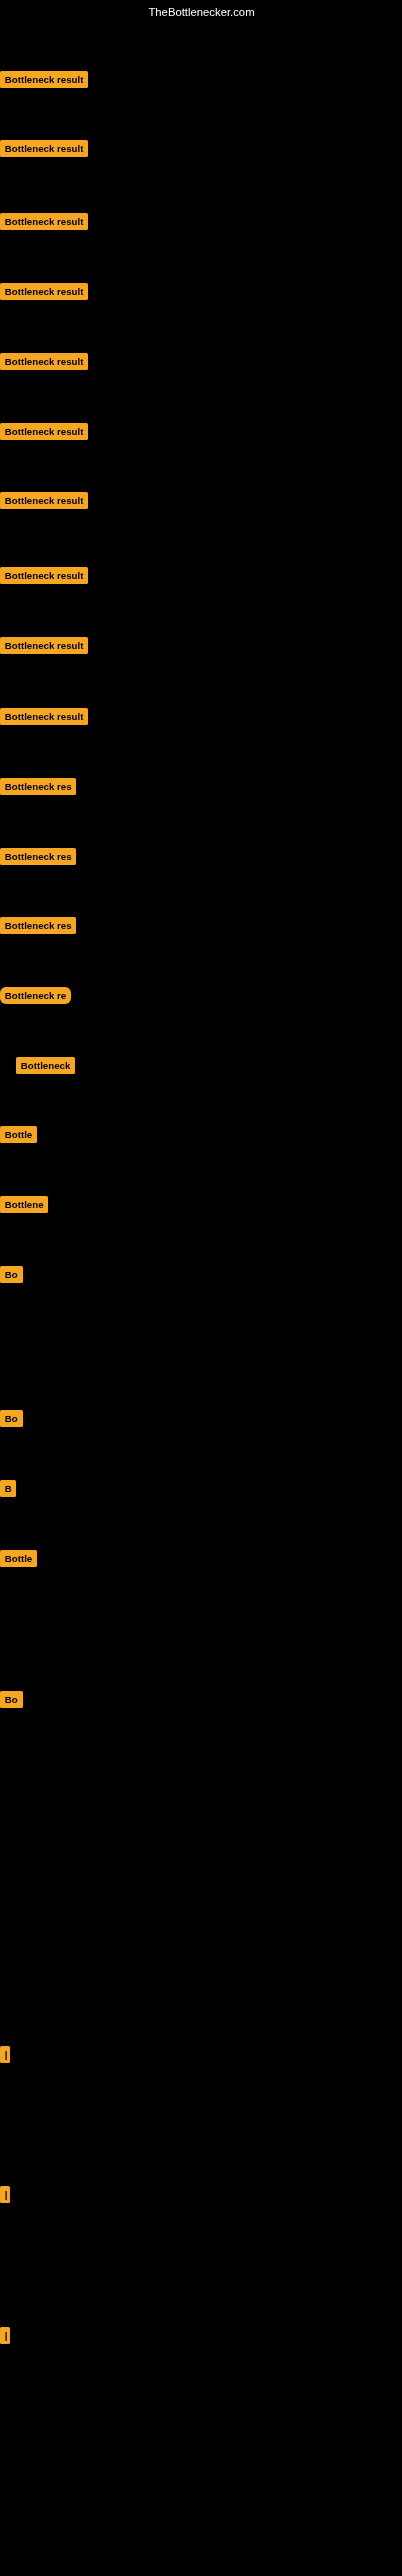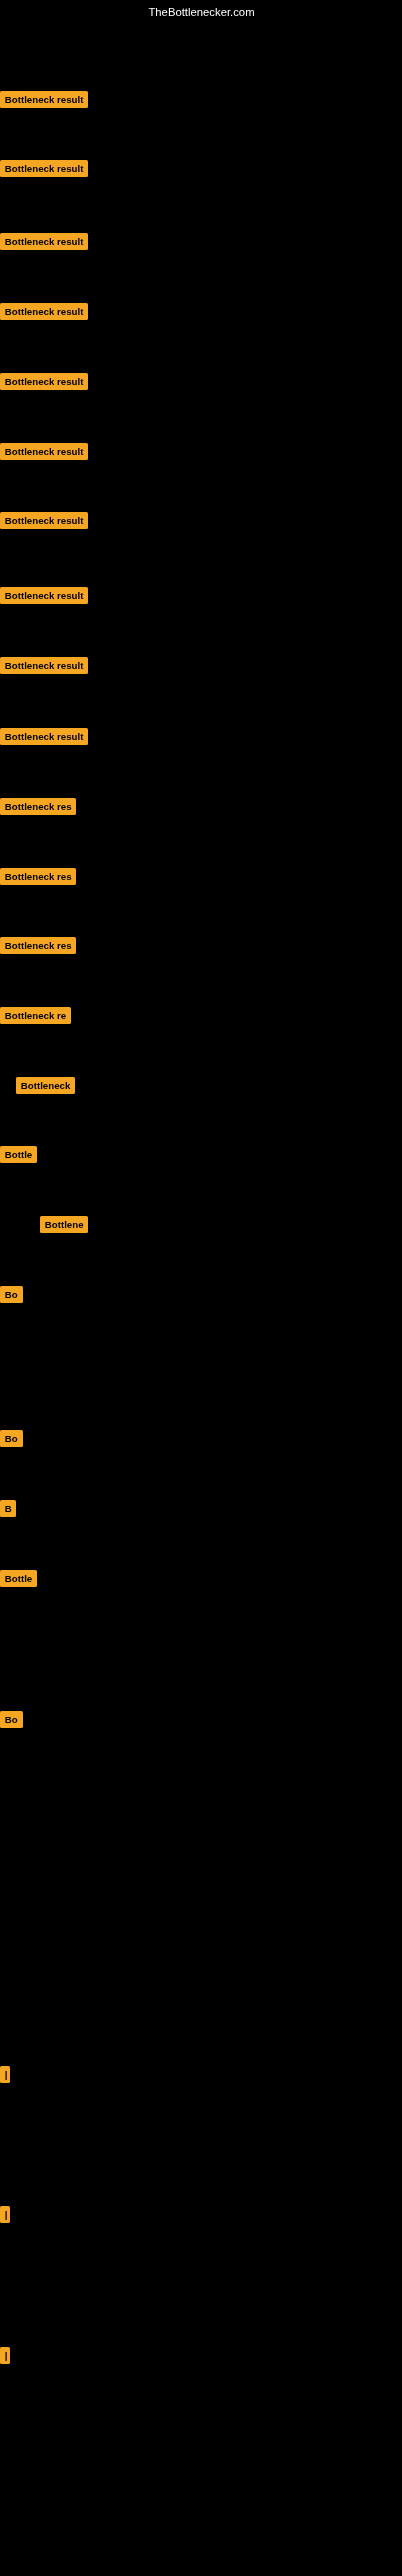--- a/index.html
+++ b/index.html
@@ -27,21 +27,20 @@
     .bottleneck-badge {
       display: inline-block;
       background-color: #f5a623;
       color: #000000;
       font-size: 9.7px;
       font-weight: bold;
       padding: 3.2px 4.8px;
       border-radius: 1.6px;
       white-space: nowrap;
       overflow: hidden;
-      margin-top: 20px;
     }
 
     .result-item {
       position: absolute;
       left: 0;
     }
   </style>
 </head>
 <body>
 
@@ -56,24 +55,24 @@
     <div class="result-item" style="top: 258px; left: 0px;"><span class="bottleneck-badge" style="max-width: 117px;">Bottleneck result</span></div>
     <div class="result-item" style="top: 328px; left: 0px;"><span class="bottleneck-badge" style="max-width: 113px;">Bottleneck result</span></div>
     <div class="result-item" style="top: 398px; left: 0px;"><span class="bottleneck-badge" style="max-width: 109px;">Bottleneck result</span></div>
     <div class="result-item" style="top: 467px; left: 0px;"><span class="bottleneck-badge" style="max-width: 116px;">Bottleneck result</span></div>
     <div class="result-item" style="top: 542px; left: 0px;"><span class="bottleneck-badge" style="max-width: 116px;">Bottleneck result</span></div>
     <div class="result-item" style="top: 612px; left: 0px;"><span class="bottleneck-badge" style="max-width: 106px;">Bottleneck result</span></div>
     <div class="result-item" style="top: 683px; left: 0px;"><span class="bottleneck-badge" style="max-width: 103px;">Bottleneck result</span></div>
     <div class="result-item" style="top: 753px; left: 0px;"><span class="bottleneck-badge" style="max-width: 95px;">Bottleneck res</span></div>
     <div class="result-item" style="top: 823px; left: 0px;"><span class="bottleneck-badge" style="max-width: 90px;">Bottleneck res</span></div>
     <div class="result-item" style="top: 892px; left: 0px;"><span class="bottleneck-badge" style="max-width: 87px;">Bottleneck res</span></div>
-    <div class="result-item" style="top: 962px; left: 0px;"><span class="bottleneck-badge" style="max-width: 81px;">Bottleneck re</span></div>
+    <div class="result-item" style="top: 962px; left: 0px;"><span class="bottleneck-badge" style="max-width: 81px; border-radius: 6px;">Bottleneck re</span></div>
     <div class="result-item" style="top: 1032px; left: 16px;"><span class="bottleneck-badge" style="max-width: 64px;">Bottleneck</span></div>
     <div class="result-item" style="top: 1101px; left: 0px;"><span class="bottleneck-badge" style="max-width: 44px;">Bottle</span></div>
-    <div class="result-item" style="top: 1171px; left: 0px; padding-left: 40px;"><span class="bottleneck-badge" style="max-width: 52px;">Bottlene</span></div>
+    <div class="result-item" style="top: 1171px; left: 0px;"><span class="bottleneck-badge" style="max-width: 52px;">Bottlene</span></div>
     <div class="result-item" style="top: 1241px; left: 0px;"><span class="bottleneck-badge" style="max-width: 24px;">Bo</span></div>
     <div class="result-item" style="top: 1385px; left: 0px;"><span class="bottleneck-badge" style="max-width: 24px;">Bo</span></div>
     <div class="result-item" style="top: 1455px; left: 0px;"><span class="bottleneck-badge" style="max-width: 16px;">B</span></div>
     <div class="result-item" style="top: 1525px; left: 0px;"><span class="bottleneck-badge" style="max-width: 44px;">Bottle</span></div>
     <div class="result-item" style="top: 1666px; left: 0px;"><span class="bottleneck-badge" style="max-width: 24px;">Bo</span></div>
     <div class="result-item" style="top: 2021px; left: 0px;"><span class="bottleneck-badge" style="max-width: 8px;">|</span></div>
     <div class="result-item" style="top: 2161px; left: 0px;"><span class="bottleneck-badge" style="max-width: 8px;">|</span></div>
     <div class="result-item" style="top: 2302px; left: 0px;"><span class="bottleneck-badge" style="max-width: 8px;">|</span></div>
   </div>
 

